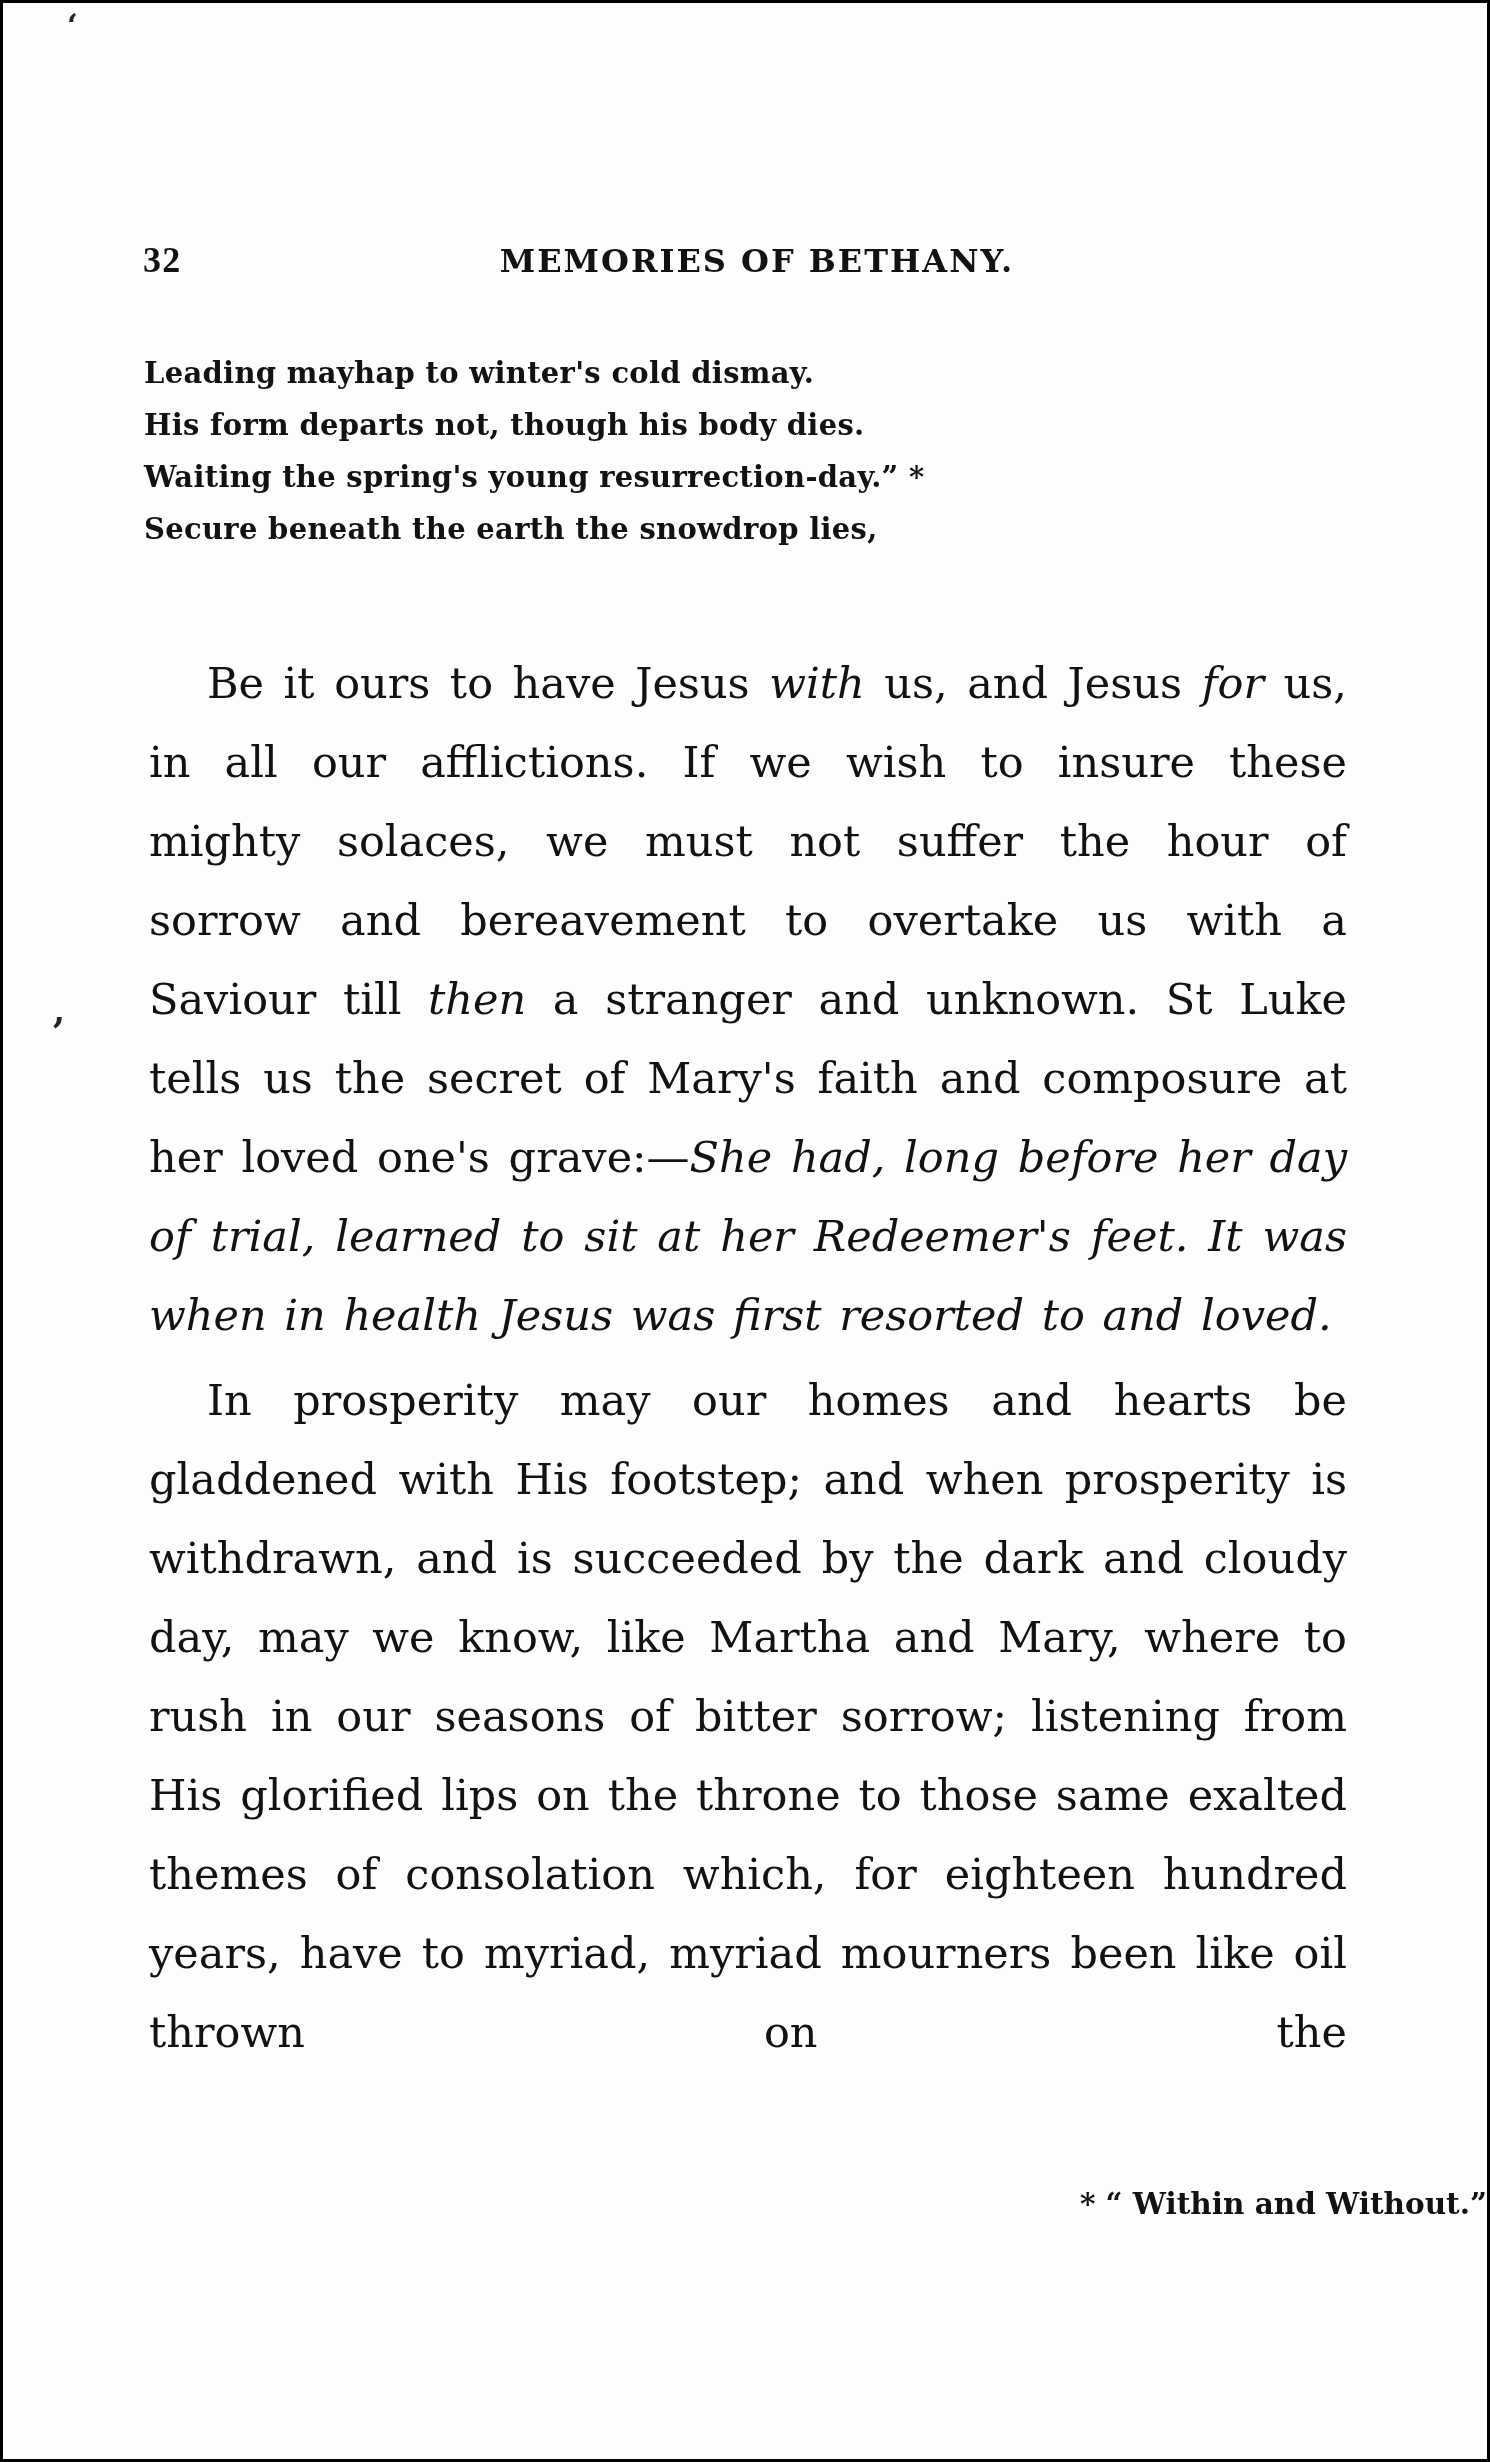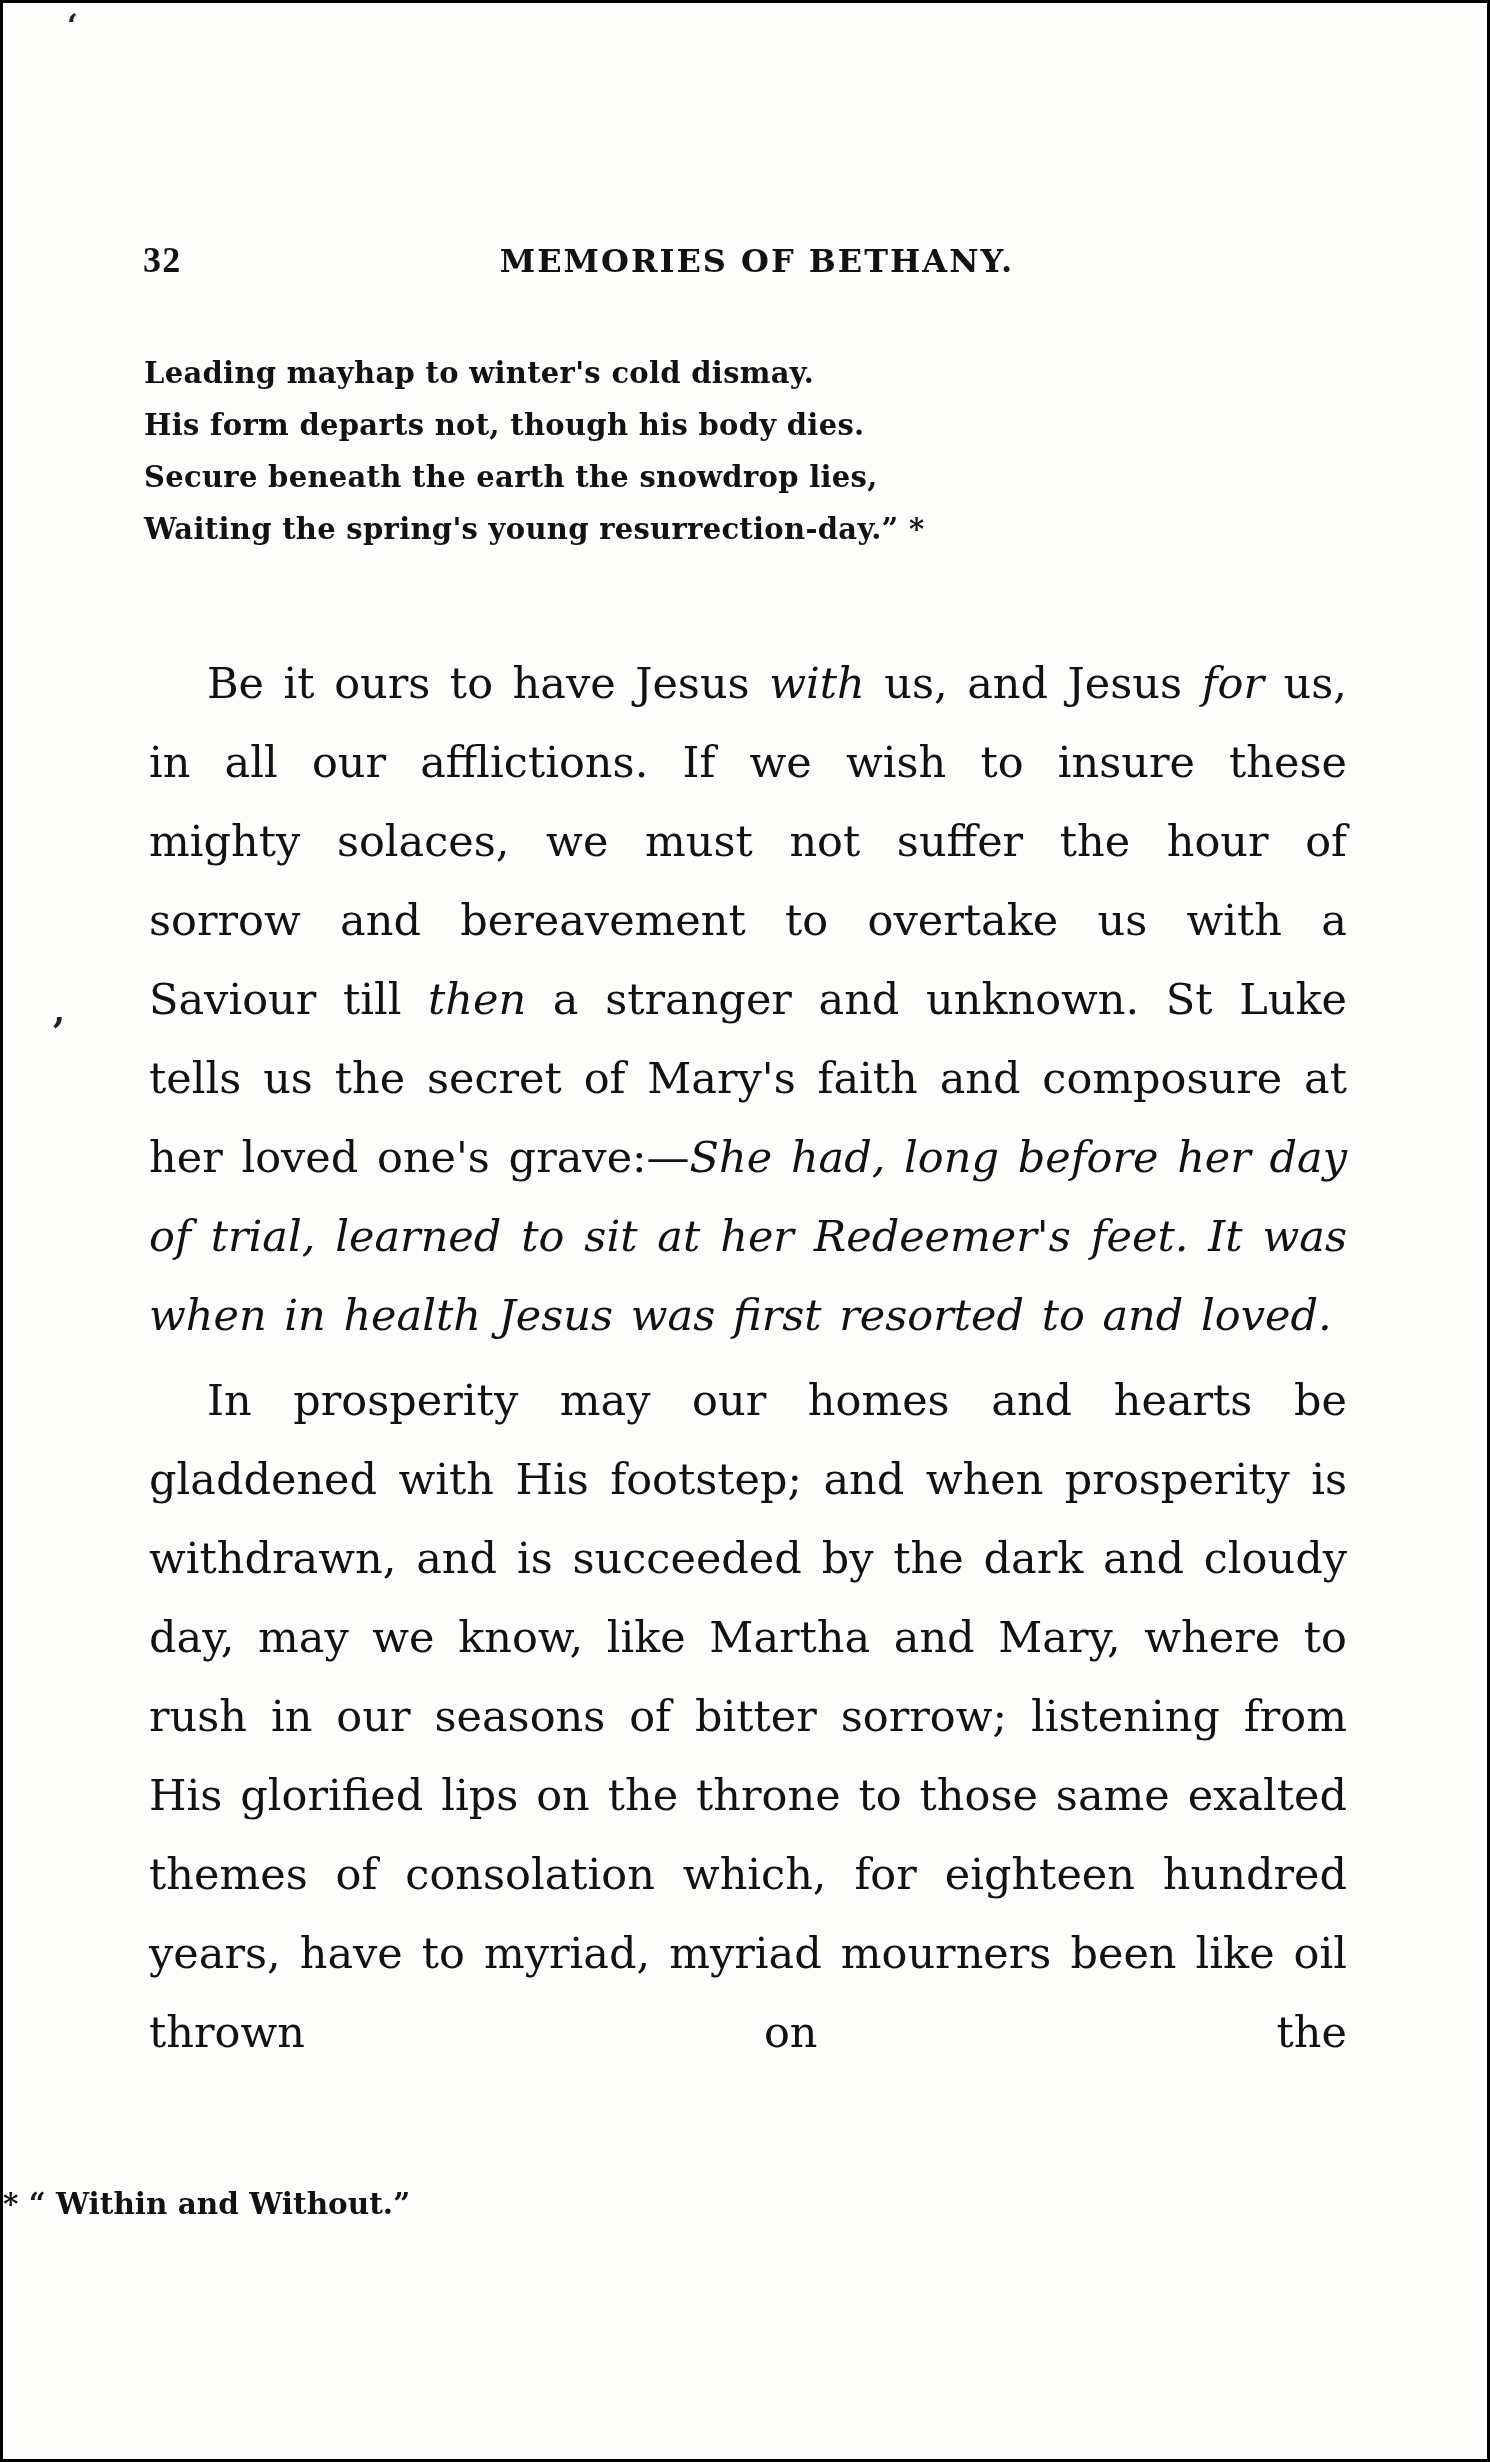--- a/index.html
+++ b/index.html
@@ -87,43 +87,43 @@
     text-align-last: justify;
   }
   .para i { font-style: italic; }
 
   
   .footnote {
     position: absolute;
     top: 2183px;
     left: 0;
     width: 100%;
-    text-align: left;
+    text-align: right;
     font-size: 29.5px;
     font-weight: 700;
   }
 </style>
 </head>
 <body>
 
 <div class="page">
 
   <span class="speck speck-top">‘</span>
   <span class="speck speck-left">,</span>
 
   <div class="header-row">
     <span class="page-number">32</span>
     <span class="running-title">MEMORIES OF BETHANY.</span>
   </div>
 
   <div class="poem">
     <div class="poem-line">Leading mayhap to winter's cold dismay.</div>
     <div class="poem-line">His form departs not, though his body dies.</div>
+    <div class="poem-line">Waiting the spring's young resurrection-day.” *</div>
     <div class="poem-line">Secure beneath the earth the snowdrop lies,</div>
-    <div class="poem-line">Waiting the spring's young resurrection-day.” *</div>
   </div>
 
   <div class="body-text">
     <p class="para"><span>Be it ours to have Jesus </span><i>with</i><span> us, and Jesus </span><i>for</i><span> us, in all our afflictions.  If we wish to insure these mighty solaces, we must not suffer the hour of sorrow and bereavement to overtake us with a Saviour till </span><i>then</i><span> a stranger and unknown.  St Luke tells us the secret of Mary's faith and com­posure at her loved one's grave:—</span><i>She had, long before her day of trial, learned to sit at her Redeemer's feet.  It was when in health Jesus was first resorted to and loved.</i></p>
     <p class="para para--continued"><span>In prosperity may our homes and hearts be gladdened with His footstep; and when prosperity is withdrawn, and is succeeded by the dark and cloudy day, may we know, like Martha and Mary, where to rush in our seasons of bitter sorrow; listening from His glorified lips on the throne to those same exalted themes of consolation which, for eighteen hundred years, have to myriad, myriad mourners been like oil thrown on the</span></p>
   </div>
 
   <div class="footnote">* “ Within and Without.”</div>
 
 </div>

